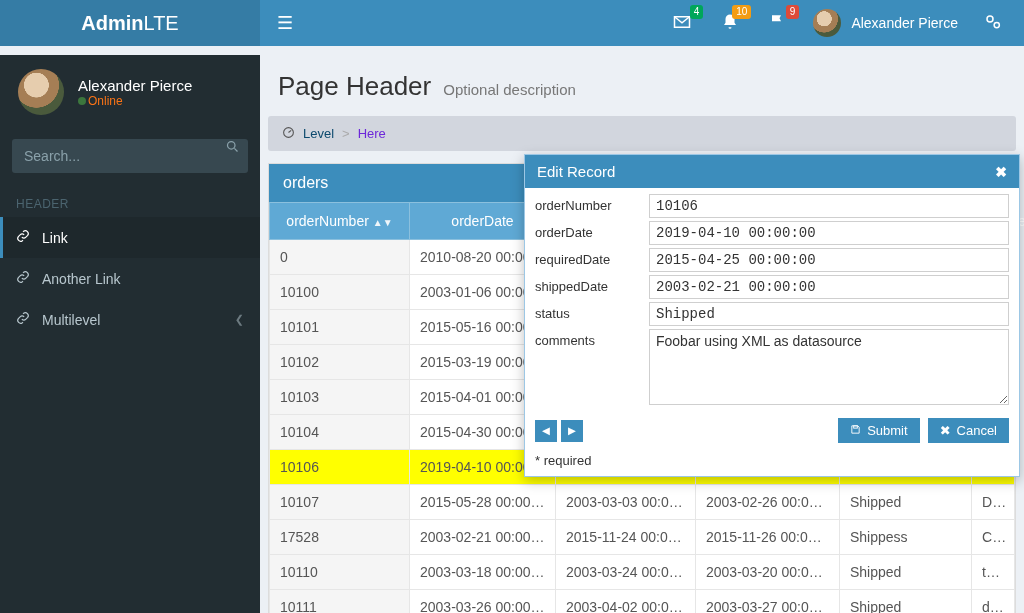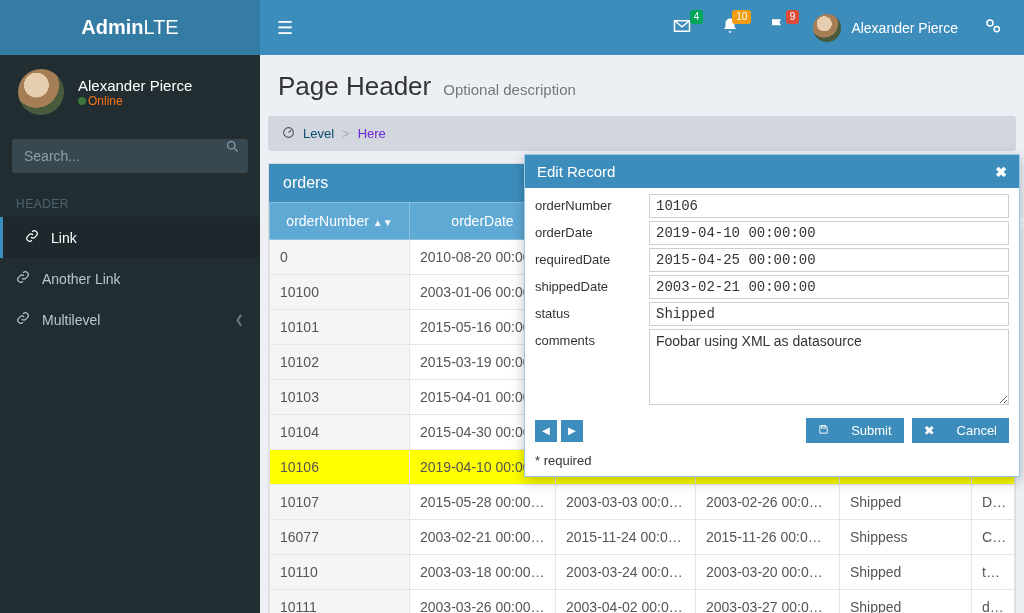--- a/index.html
+++ b/index.html
@@ -1,20 +1,20 @@
 <!DOCTYPE html>
 <html><head>
 <meta charset="utf-8">
 <style>
   * { box-sizing: border-box; margin: 0; padding: 0; }
   body { font-family: -apple-system, "Helvetica Neue", Arial, sans-serif; font-size: 14px; color: #333; background: #ecf0f5; overflow: hidden; }
   .wrapper { width: 1024px; height: 613px; position: relative; overflow: hidden; }
 
   
-  .navbar { position: absolute; top: 0; left: 0; right: 0; height: 55px; background: #3c8dbc; display: flex; align-items: stretch; color: #fff; z-index: 5; }
+  .navbar { position: absolute; top: 0; left: 0; right: 0; height: 46px; background: #3c8dbc; display: flex; align-items: stretch; color: #fff; z-index: 5; }
   .logo { width: 260px; display: flex; align-items: center; justify-content: center; background: #357ca5; font-size: 20px; }
   .logo b { font-weight: 700; }
   .nav-menu { flex: 1; display: flex; align-items: center; }
   .nav-toggle { width: 50px; text-align: center; font-size: 18px; cursor: pointer; }
   .nav-right { margin-left: auto; display: flex; align-items: center; gap: 22px; padding-right: 18px; }
   .nav-icon { position: relative; cursor: pointer; width: 26px; height: 32px; display:flex; align-items:center; justify-content:center; }
   .nav-icon svg { width: 18px; height: 18px; fill: #fff; }
   .badge { position: absolute; top: -2px; right: -8px; background: #00a65a; color: #fff; font-size: 10px; padding: 1px 4px; border-radius: 3px; line-height: 12px; }
   .badge.yellow { background: #f39c12; }
   .badge.red { background: #dd4b39; }
@@ -28,21 +28,21 @@
   .user-avatar { width: 46px; height: 46px; border-radius: 50%; background: radial-gradient(circle at 40% 35%, #e6cdae 30%, #a57e55 31% 55%, #4a5a3c 56%); }
   .user-info .name { color: #fff; font-size: 15px; }
   .user-info .status { font-size: 12px; color: #f97316; display: flex; align-items: center; gap: 2px; }
   .status-dot { width: 8px; height: 8px; background: #3c763d; border-radius: 50%; display:inline-block; }
   .search-box { margin: 10px 12px 14px; display: flex; align-items: flex-start; background: #374850; border-radius: 3px; overflow: hidden; }
   .search-box input { flex: 1; background: transparent; border: 0; color: #ccc; padding: 9px 12px; font-size: 14px; outline: none; }
   .search-box input::placeholder { color: #8aa1aa; }
   .search-box .mag { width: 38px; text-align: center; color: #8aa1aa; }
   .side-header { color: #4b646f; padding: 10px 16px 6px; font-size: 12px; letter-spacing: .5px; }
   .side-item { display: flex; align-items: center; gap: 12px; padding: 12px 16px; cursor: pointer; color: #b8c7ce; }
-  .side-item.active { background: #1e282c; color: #fff; border-left: 3px solid #3c8dbc; padding-left: 22px; }
+  .side-item.active { background: #1e282c; color: #fff; border-left: 3px solid #3c8dbc; padding-left: 13px; }
   .side-item .arrow { margin-left: auto; font-size: 11px; color: #6c7a80; }
   .link-ico { display:inline-block; width:14px; }
   .link-ico svg { width:14px; height:14px; fill: currentColor; }
 
   
   .content { position: absolute; top: 55px; left: 260px; right: 0; bottom: 0; overflow: hidden; background:#ecf0f5; }
   .page-header { padding: 16px 18px 8px; display: flex; align-items: baseline; gap: 12px; }
   .page-header h1 { font-size: 26px; font-weight: 400; color: #333; }
   .page-header small { color: #777; font-size: 15px; font-weight: 300; }
   .breadcrumb { background: #d2d6de; margin: 6px 8px 12px; padding: 10px 14px; font-size: 13px; color: #666; border-radius: 3px; display:flex; align-items:center; gap:8px; }
@@ -64,21 +64,21 @@
   .dialog-header .title { font-size: 15px; }
   .dialog-header .close { margin-left: auto; cursor: pointer; font-weight:bold; }
   .dialog-body { padding: 6px 10px 4px; }
   .form-row { display: flex; align-items: flex-start; margin-bottom: 3px; }
   .form-row label { width: 114px; font-size: 13px; color: #333; padding-top: 4px; }
   .form-row input, .form-row textarea { flex: 1; border: 1px solid #cfcfcf; padding: 3px 6px; font-size: 14px; font-family: "Courier New", monospace; color:#333; }
   .form-row textarea { height: 76px; resize: both; font-family: inherit; }
   .dialog-footer { display: flex; align-items: center; padding: 6px 10px; gap: 6px; }
   .nav-arrows { display: flex; gap: 4px; }
   .nav-arrow { width: 22px; height: 22px; background: #3c8dbc; color: #fff; display: flex; align-items: center; justify-content: center; font-size: 13px; cursor: pointer; }
-  .btn { background: #3c8dbc; color: #fff; padding: 5px 12px; border: 0; font-size: 13px; cursor: pointer; display:inline-flex; align-items:center; gap:22px; }
+  .btn { background: #3c8dbc; color: #fff; padding: 5px 12px; border: 0; font-size: 13px; cursor: pointer; display:inline-flex; align-items:center; gap:6px; }
   .btn svg { width:11px; height:11px; fill:#fff; }
   .dialog-footer .btns { margin-left: auto; display: flex; gap: 8px; }
   .req-note { padding: 4px 10px 8px; font-size: 13px; color: #333; }
 </style>
 </head>
 <body>
 
 <div class="wrapper">
 
   <div class="navbar">
@@ -256,21 +256,21 @@
             </tr>
             <tr>
               <td>10107</td>
               <td>2015-05-28 00:00:00</td>
               <td>2003-03-03 00:00:00</td>
               <td>2003-02-26 00:00:00</td>
               <td>Shipped</td>
               <td>Diffic</td>
             </tr>
             <tr>
-              <td>16077</td>
+              <td>17528</td>
               <td>2003-02-21 00:00:00</td>
               <td>2015-11-24 00:00:00</td>
               <td>2015-11-26 00:00:00</td>
               <td>Shippess</td>
               <td>Cust</td>
             </tr>
             <tr>
               <td>10110</td>
               <td>2003-03-18 00:00:00</td>
               <td>2003-03-24 00:00:00</td>

